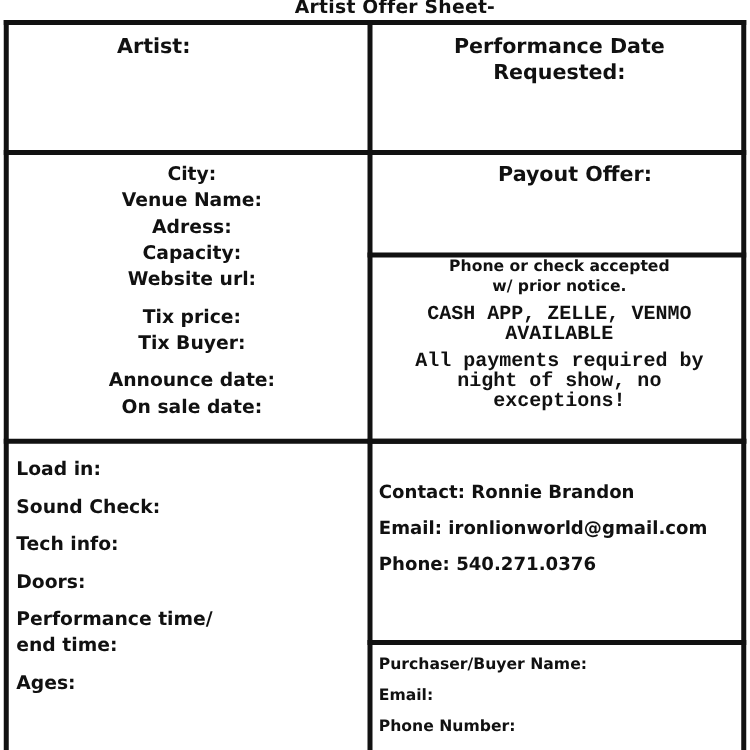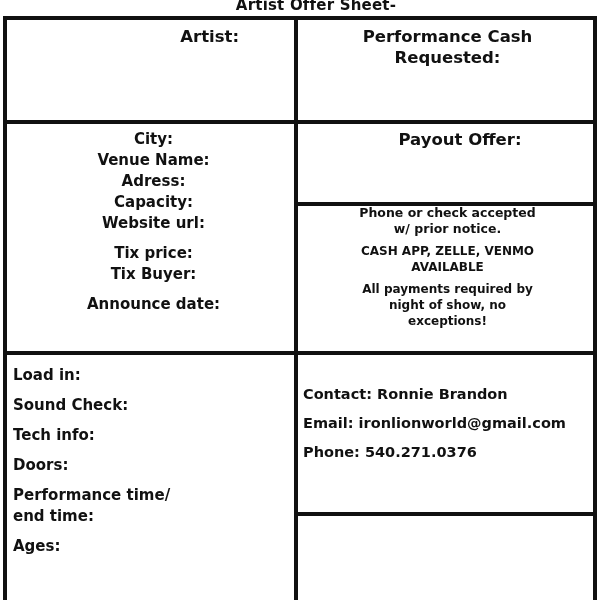--- a/index.html
+++ b/index.html
@@ -91,22 +91,23 @@
     line-height: 21px;
     white-space: nowrap;
   }
   .small-bold {
     font-weight: bold;
     font-size: 12.5px;
     line-height: 16px;
   }
   .small-reg {
     font-weight: bold;
-    font-size: 12px;
+    font-size: 16px;
     line-height: 16px;
+    font-family: Liberation Mono, monospace;
   }
   .gap {
     height: 9px;
   }
   .spacer-sm { height: 6px; }
 </style>
 </head>
 <body>
 
 <div class="sheet">
@@ -118,40 +119,41 @@
   <div class="frame"></div>
 
   <div class="hrule" style="top: 120px; width: 594px;"></div>
   <div class="hrule" style="top: 351px; width: 594px;"></div>
   <div class="hrule" style="left: 294px; top: 202px; width: 303px;"></div>
   <div class="hrule" style="left: 294px; top: 351px; width: 303px;"></div>
   <div class="hrule" style="left: 294px; top: 512px; width: 303px;"></div>
 
   <div class="vrule" style="left: 294px; top: 16px; height: 584px;"></div>
 
-  <div class="cell centered" style="left: 7px; top: 26px; width: 232px; text-align: right;">
+  <div class="cell centered" style="left: 7px; top: 26px; width: 232px;">
     <div class="hdr">Artist:</div>
   </div>
 
   <div class="cell centered" style="left: 298px; top: 26px; width: 299px;">
-    <div class="hdr">Performance Cash</div>
+    <div class="hdr">Performance Date</div>
     <div class="hdr">Requested:</div>
   </div>
 
   <div class="cell" style="left: 13px; top: 129px; width: 281px; text-align: center;">
     <div class="label-lg">City:</div>
     <div class="label-lg">Venue Name:</div>
     <div class="label-lg">Adress:</div>
     <div class="label-lg">Capacity:</div>
     <div class="label-lg">Website url:</div>
     <div class="gap"></div>
     <div class="label-lg">Tix price:</div>
     <div class="label-lg">Tix Buyer:</div>
     <div class="gap"></div>
     <div class="label-lg">Announce date:</div>
+    <div class="label-lg">On sale date:</div>
   </div>
 
   <div class="cell" style="left: 13px; top: 365px; width: 281px;">
     <div class="label-lg">Load in:</div>
     <div class="gap"></div>
     <div class="label-lg">Sound Check:</div>
     <div class="gap"></div>
     <div class="label-lg">Tech info:</div>
     <div class="gap"></div>
     <div class="label-lg">Doors:</div>
@@ -179,14 +181,21 @@
   </div>
 
   <div class="cell" style="left: 303px; top: 384px; width: 294px;">
     <div class="label">Contact: Ronnie Brandon</div>
     <div class="gap"></div>
     <div class="label">Email: ironlionworld@gmail.com</div>
     <div class="gap"></div>
     <div class="label">Phone: 540.271.0376</div>
   </div>
 
+  <div class="cell" style="left: 303px; top: 523px; width: 294px;">
+    <div class="small-bold">Purchaser/Buyer Name:</div>
+    <div class="gap"></div>
+    <div class="small-bold">Email:</div>
+    <div class="gap"></div>
+    <div class="small-bold">Phone Number:</div>
+  </div>
 
 </div>
 
 </body></html>

